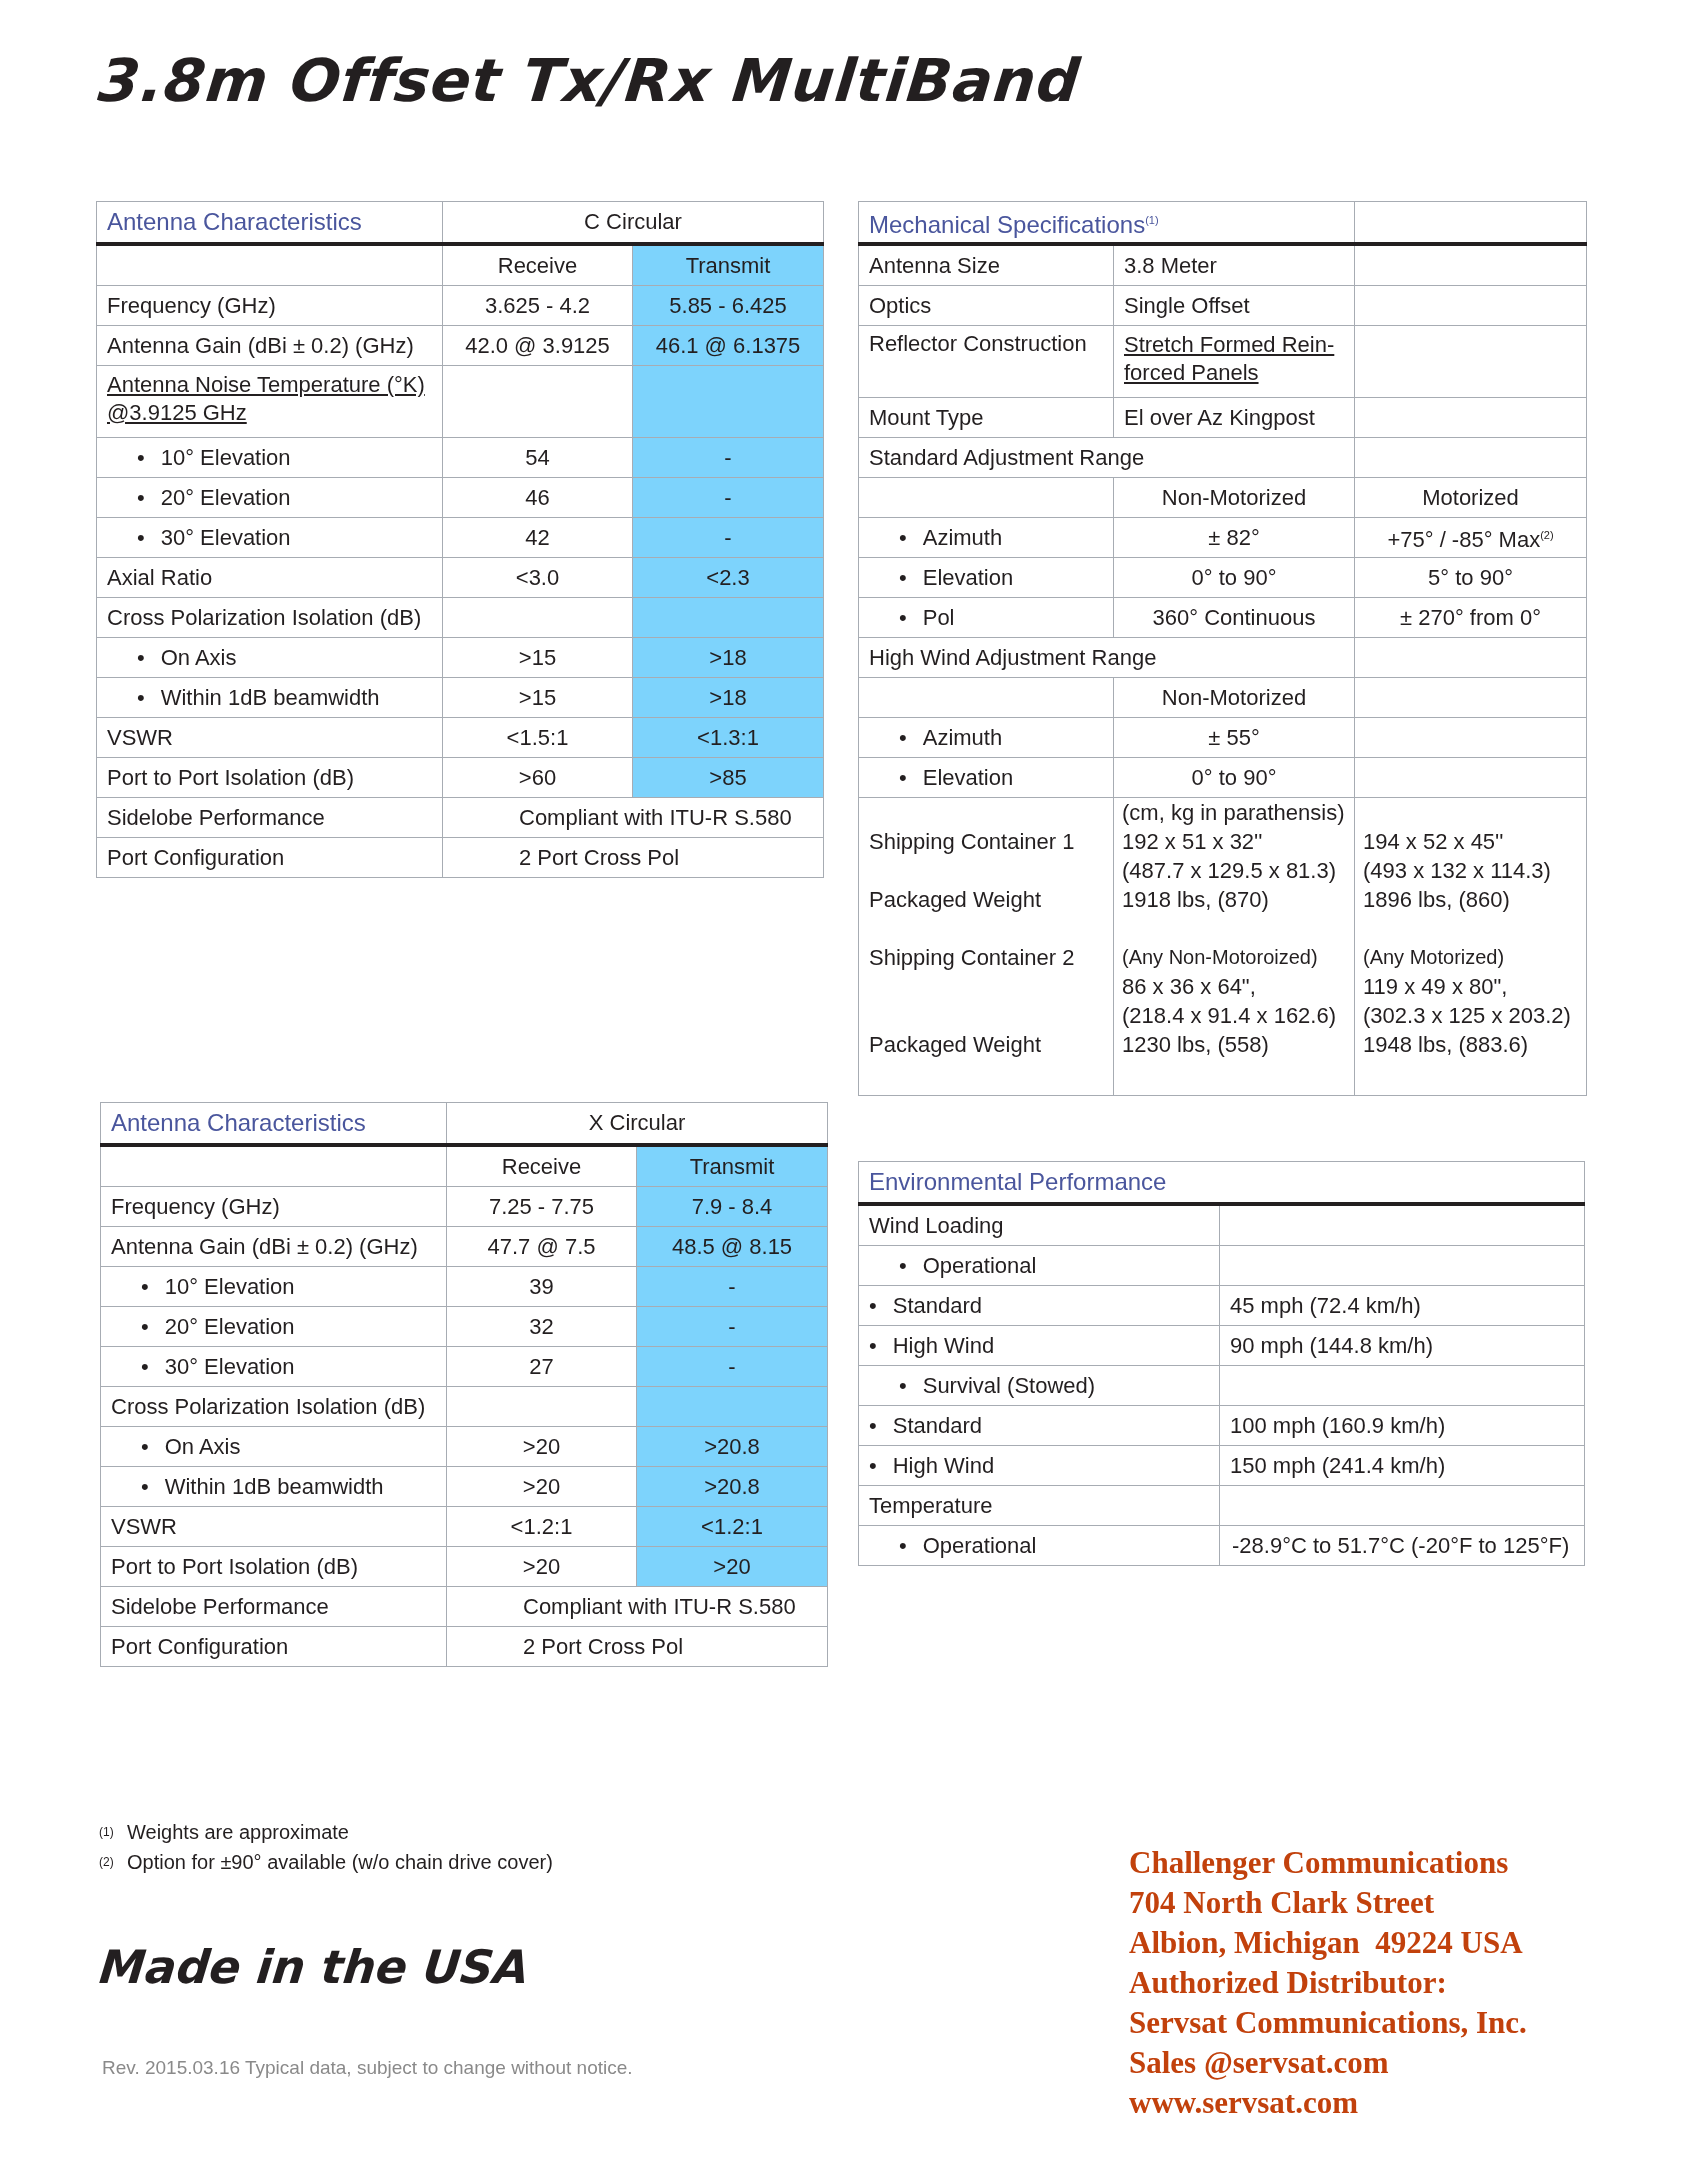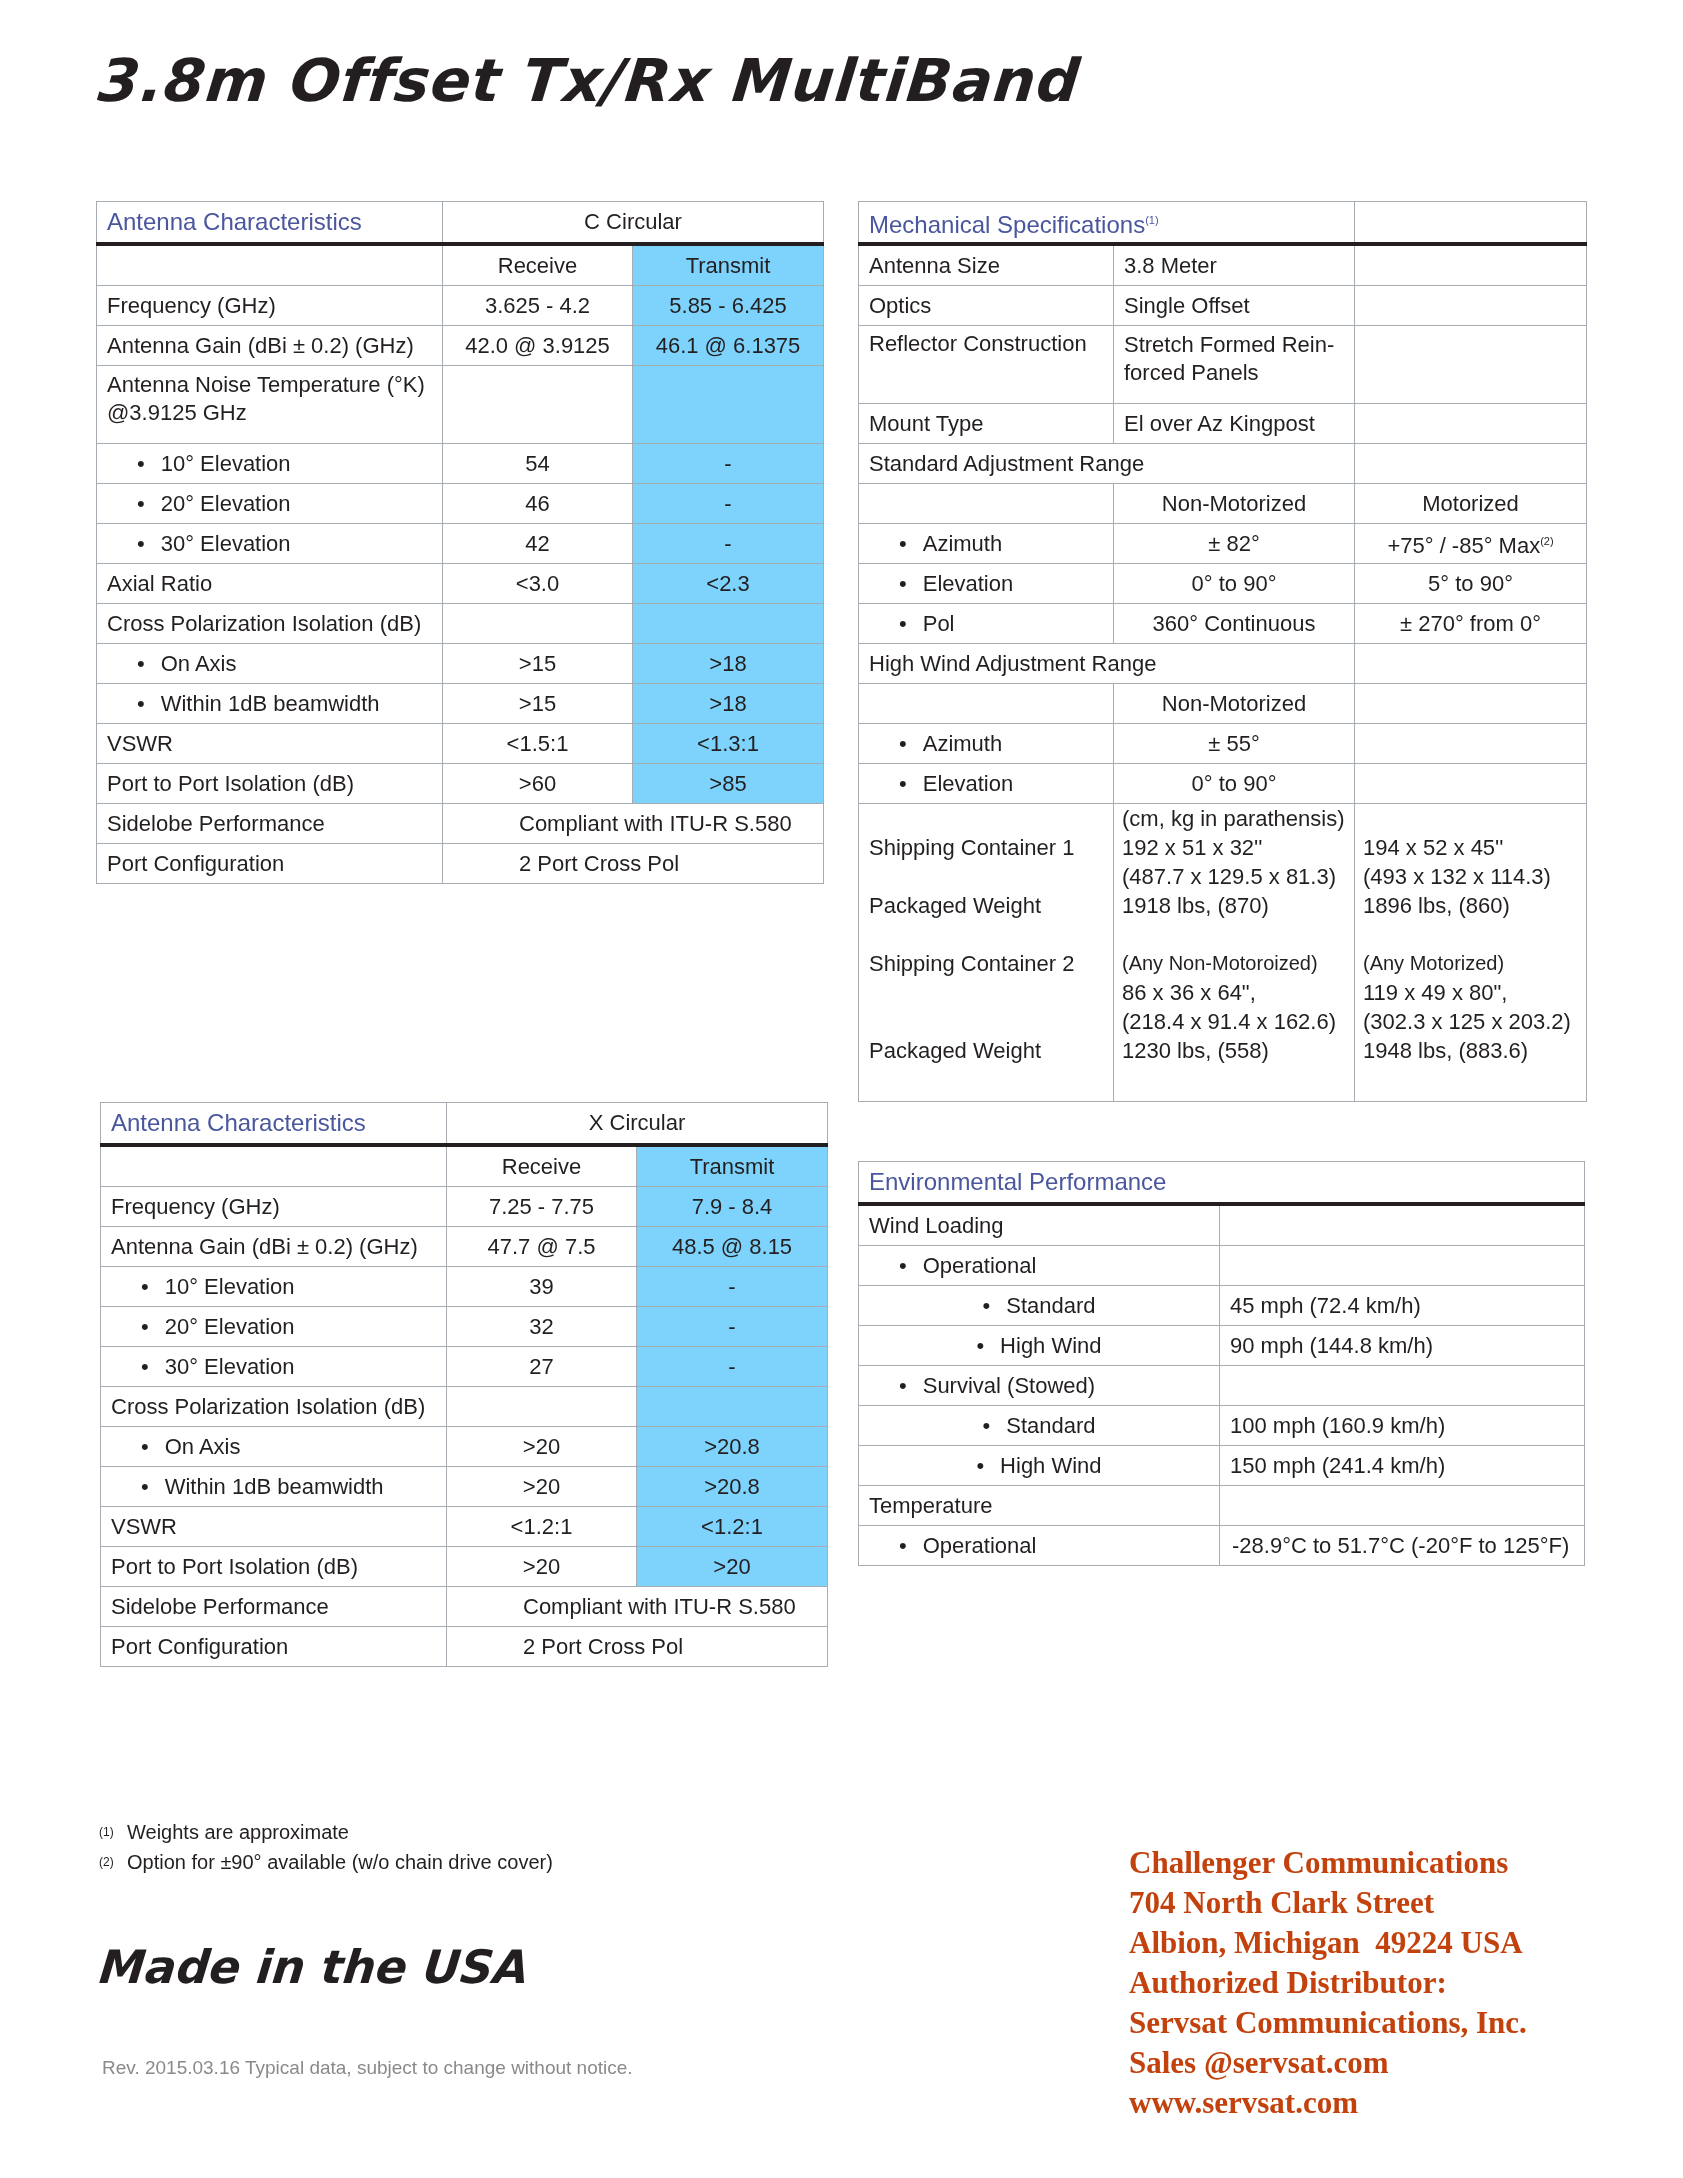--- a/index.html
+++ b/index.html
@@ -4,28 +4,28 @@
 <style>
   html, body { margin: 0; padding: 0; background: #ffffff; }
   body { width: 1683px; height: 2178px; position: relative; overflow: hidden;
          font-family: "Liberation Sans", "DejaVu Sans", sans-serif; color: #231f20; }
   .title { position: absolute; left: 99px; top: 46px; font-family: "DejaVu Sans", sans-serif;
            font-weight: bold; font-style: italic; font-size: 59px; letter-spacing: 1px;
            color: #231f20; transform: skewX(-6deg); white-space: nowrap; }
   table.spec { position: absolute; border-collapse: collapse; font-size: 22px; table-layout: fixed; }
   table.spec td { border: 1px solid #a7acb3; padding: 0 10px; height: 39px; vertical-align: middle;
                   line-height: 28px; white-space: nowrap; }
-  table.spec td.multi { white-space: normal; padding-top: 2px; padding-bottom: 14px; }
+  table.spec td.multi { white-space: normal; padding-top: 2px; padding-bottom: 8px; text-decoration: underline; }
   table.spec tr.hdr td { height: 40px; border-bottom: 4px solid #231f20; }
   .sec-title { color: #4a569d; font-size: 24px; }
   .tx { background: #7dd3fc; }
   .ctr { text-align: center; }
   .bullet::before { content: "\2022"; margin-right: 16px; }
   .ind1 { padding-left: 40px !important; }
-  .right { text-align: center; margin-top: 28px; }
+  .right { text-align: left; margin-top: 28px; }
   .bold { font-weight: normal; font-size: 22px; }
   sup { font-size: 11px; vertical-align: super; }
 
   #c-table { left: 96px; top: 201px; width: 727px; }
   #x-table { left: 100px; top: 1102px; width: 727px; }
   #mech-table { left: 858px; top: 201px; width: 728px; }
   #env-table { left: 858px; top: 1161px; width: 727px; }
 
   .footnotes { position: absolute; left: 99px; top: 1817px; font-size: 20px; line-height: 30px; }
   .footnotes .mark { font-size: 12px; display: inline-block; width: 28px; vertical-align: top; }

